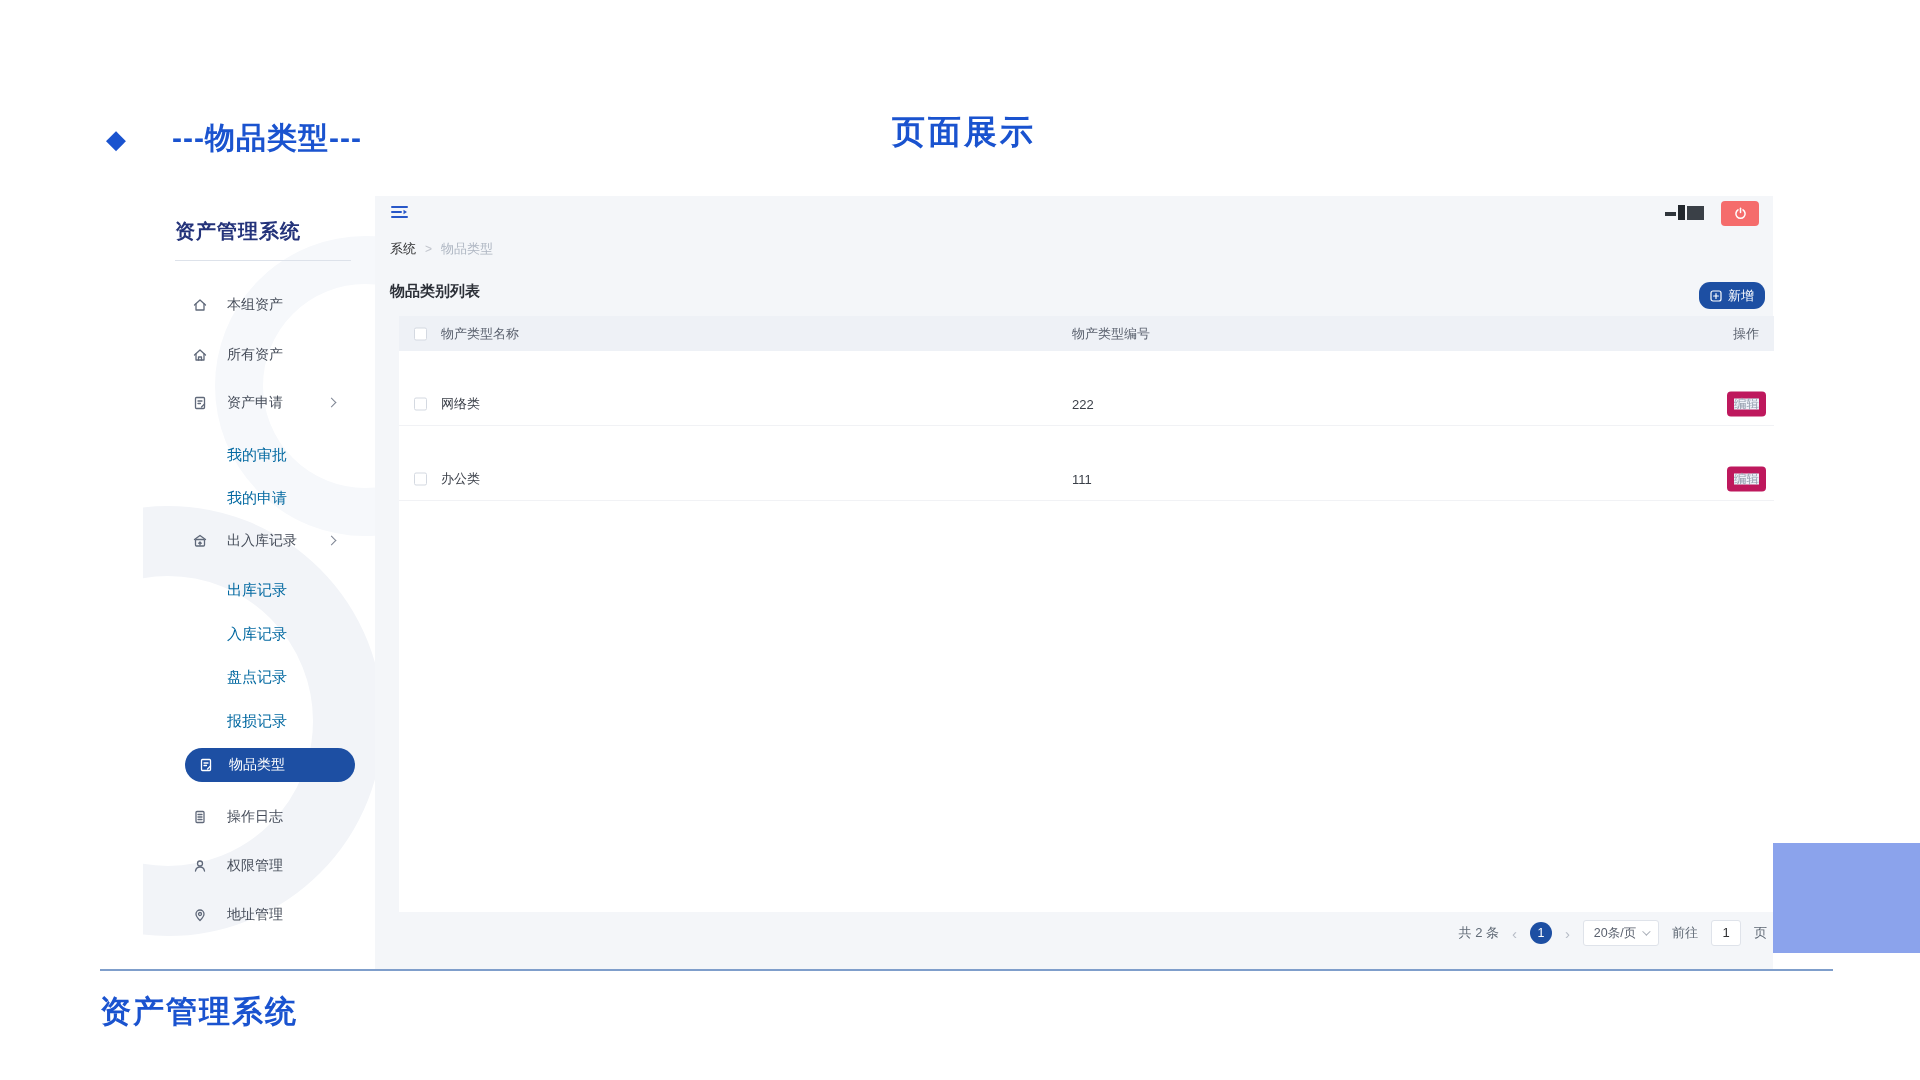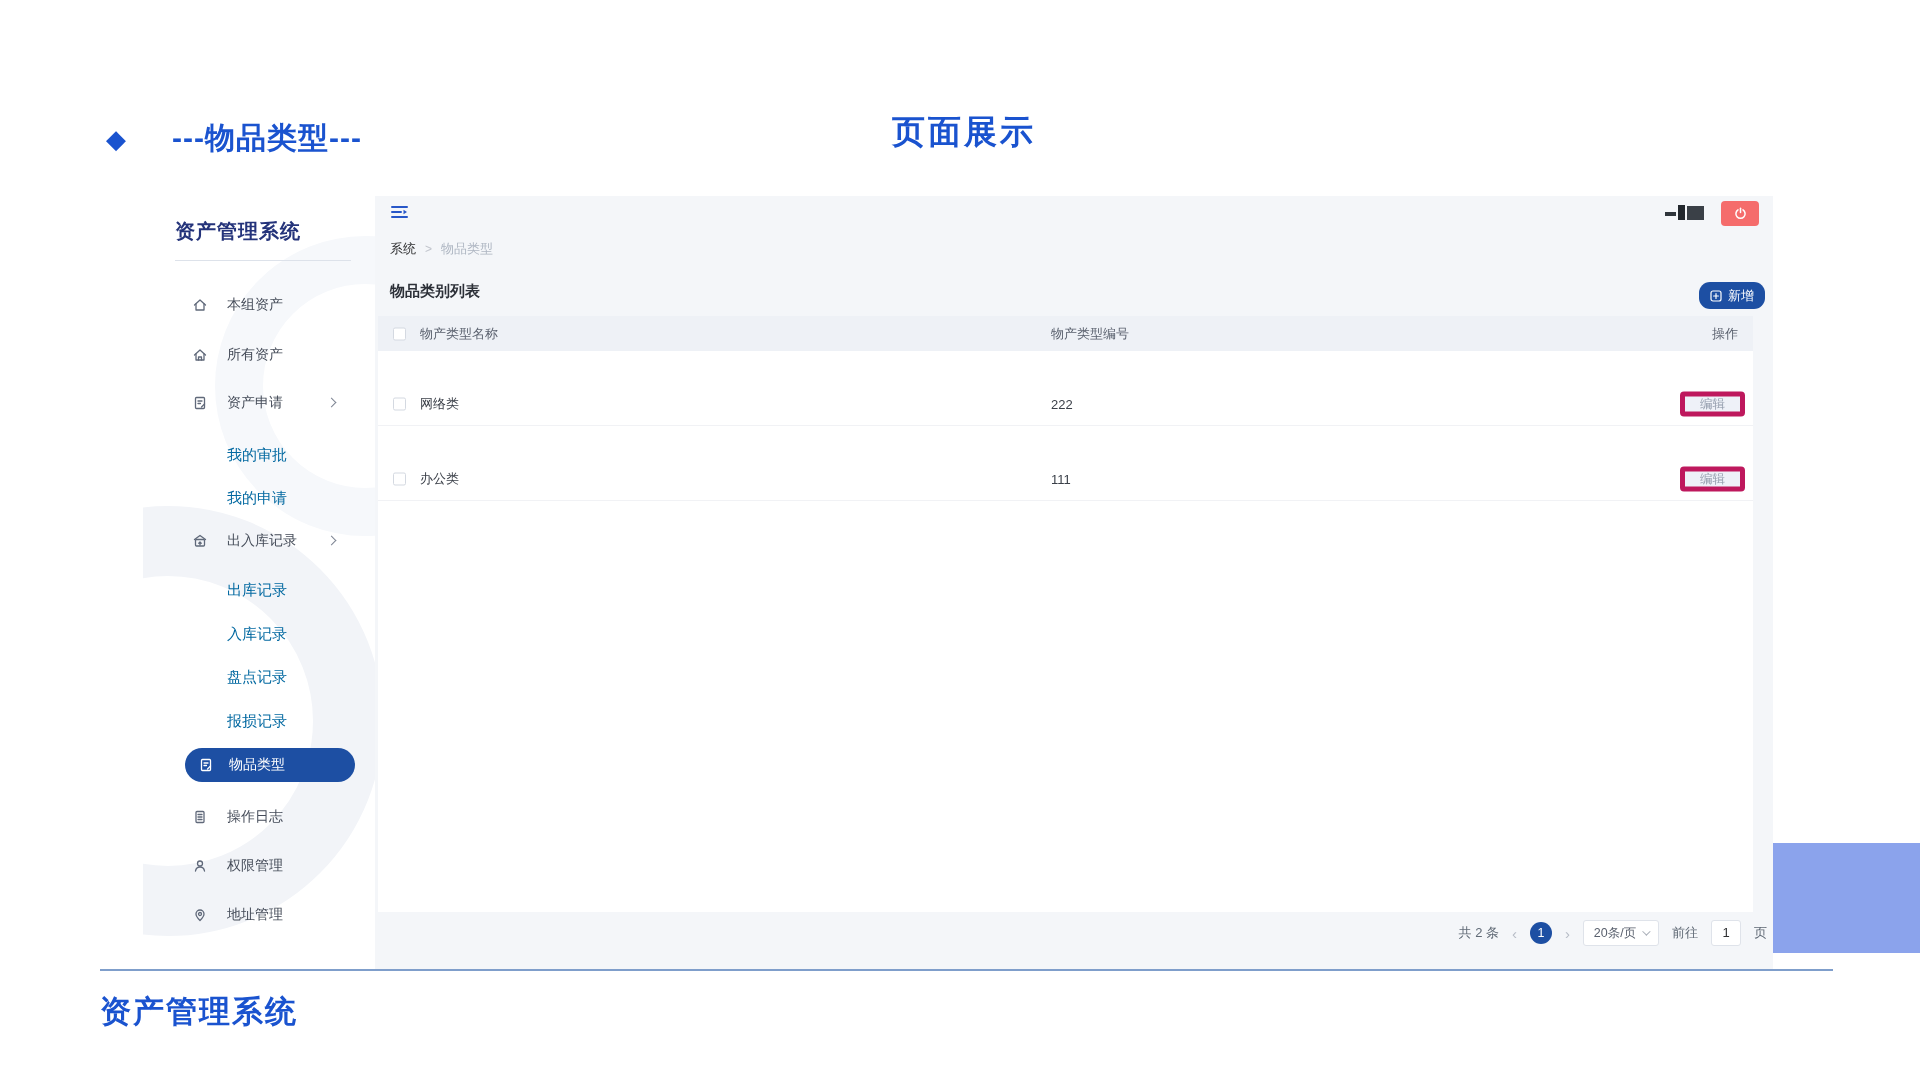--- a/index.html
+++ b/index.html
@@ -45,28 +45,28 @@
   .user-blob .b2 { left:13px; top:1px; width:7px; height:15px; background:#23282e; }
   .user-blob .b3 { left:22px; top:2px; width:17px; height:14px; background:#3a4047; }
   .logout-btn { position:absolute; left:1346px; top:5px; width:38px; height:25px; background:#f56c6c; border-radius:4px; display:flex; align-items:center; justify-content:center; cursor:pointer; }
   .breadcrumb { position:absolute; left:15px; top:44px; display:flex; align-items:center; gap:9px; font-size:13px; }
   .bc-root { color:#303133; }
   .bc-sep { color:#c0c4cc; font-size:12px; }
   .bc-current { color:#aeb6c2; }
   .section-title { position:absolute; left:15px; top:86px; font-size:15px; font-weight:bold; color:#2c3038; }
   .add-btn { position:absolute; right:8px; top:86px; width:66px; height:27px; background:#1d4fa3; border-radius:11px; color:#fff; font-size:13px; display:flex; align-items:center; justify-content:center; gap:6px; cursor:pointer; }
 
-  .list-card { position:absolute; left:3px; top:120px; width:1375px; bottom:57px; background:#ffffff; }
+  .list-card { position:absolute; left:24px; top:120px; width:1375px; bottom:57px; background:#ffffff; }
   .t-header { position:relative; height:35px; background:#eef1f6; color:#5a616e; font-size:13px; }
   .t-row { position:relative; height:43px; border-bottom:1px solid #f1f2f5; color:#3a3f48; font-size:13px; background:#fff;margin-top:32px; }
   .cell-check { position:absolute; left:15px; top:50%; transform:translateY(-50%); width:13px; height:13px; border:1px solid #d4d9e1; border-radius:2px; background:#fff; cursor:pointer; }
   .cell-name { position:absolute; left:42px; top:50%; transform:translateY(-50%); }
   .cell-code { position:absolute; left:673px; top:50%; transform:translateY(-50%); }
   .cell-action-h { position:absolute; right:15px; top:50%; transform:translateY(-50%); }
-  .edit-btn { position:absolute; right:8px; top:50%; transform:translateY(-50%); width:65px; height:25px; background:#eef1f8; border:5px solid #be185d; border-radius:4px; color:#959eae; font-size:12.5px; display:flex; align-items:center; justify-content:center; cursor:pointer; }
+  .edit-btn { position:absolute; right:8px; top:50%; transform:translateY(-50%); width:39px; height:25px; background:#eef1f8; border:7px solid #be185d; border-radius:4px; color:#959eae; font-size:12.5px; display:flex; align-items:center; justify-content:center; cursor:pointer; }
 
   .pagination { position:absolute; right:6px; top:724px; height:26px; display:flex; align-items:center; gap:13px; color:#606a76; font-size:13px; }
   .pg-arrow { color:#b6bcc6; font-size:15px; cursor:pointer; line-height:1; }
   .pg-current { width:22px; height:22px; border-radius:50%; background:#1d4fa3; color:#fff; display:flex; align-items:center; justify-content:center; font-size:12.5px; cursor:pointer; }
   .pg-size { width:76px; height:26px; background:#fff; border:1px solid #dfe3ea; border-radius:3px; display:flex; align-items:center; justify-content:center; gap:6px; color:#5a616e; font-size:12.5px; cursor:pointer; }
   .pg-size .caret { width:6px; height:6px; border-right:1.3px solid #a8aeb8; border-bottom:1.3px solid #a8aeb8; transform:rotate(45deg) translateY(-2px); }
   .pg-input { width:30px; height:26px; background:#fff; border:1px solid #dfe3ea; border-radius:3px; text-align:center; line-height:24px; color:#303133; }
 </style>
 </head>
 <body>

